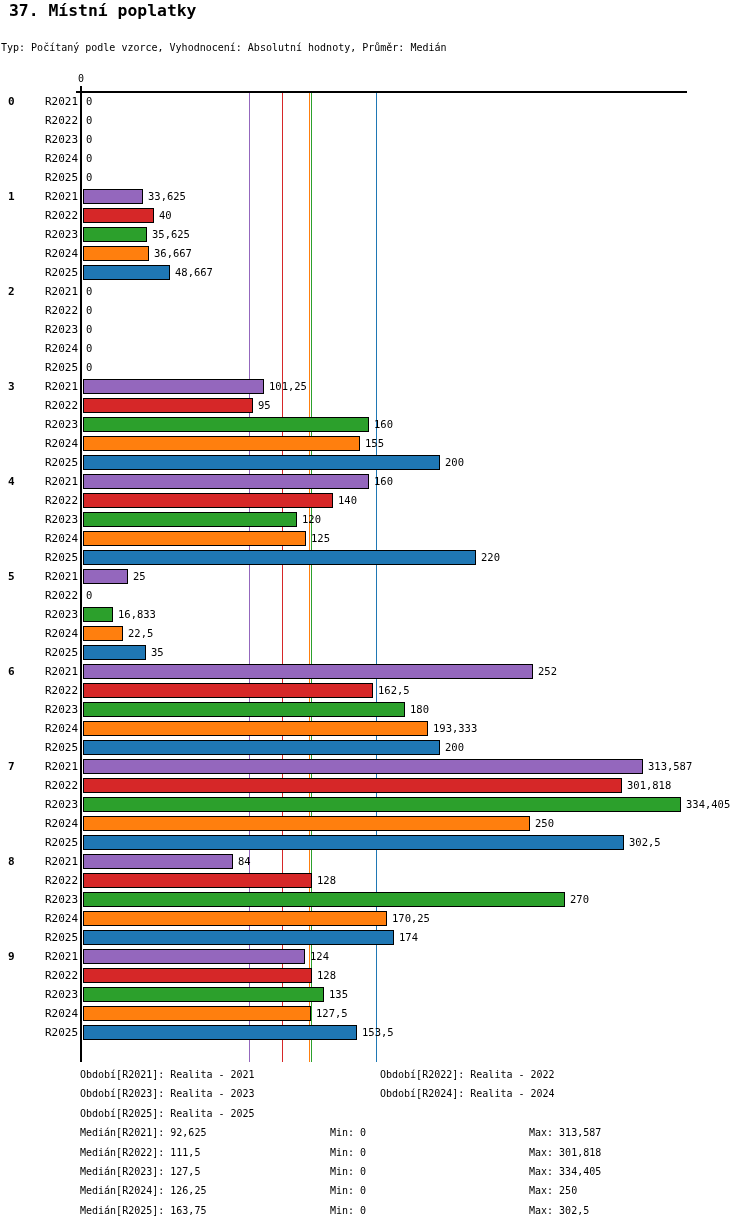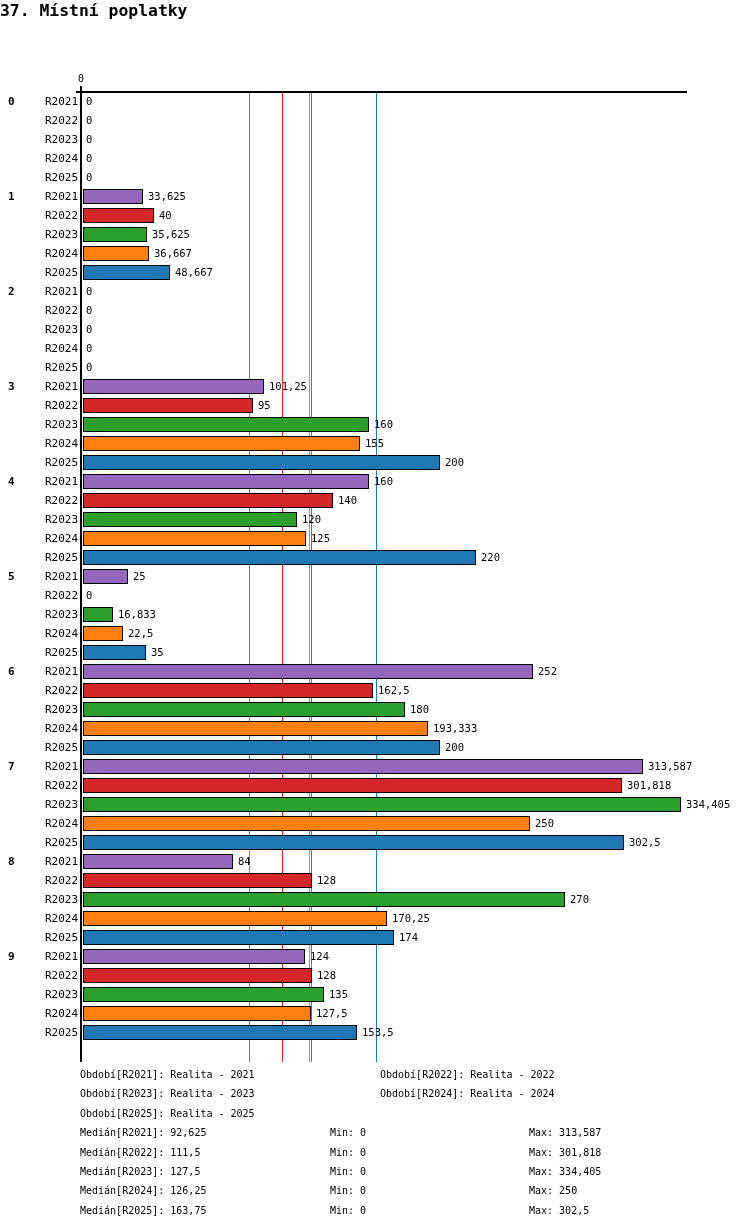--- a/index.html
+++ b/index.html
@@ -20,20 +20,21 @@
   .group-label{font-weight:bold;font-size:11px;line-height:13px;}
   .series-label{font-size:11px;line-height:13px;}
   .bar{position:absolute;border:1px solid #000;box-sizing:border-box;z-index:1;}
   .bar-value{font-size:10.5px;line-height:13px;z-index:2;}
   .footer-text{font-size:10px;line-height:12px;}
 </style>
 </head>
 <body>
 
 <div id="page">
-  <div class="abs title" style="left:0;top:2px;">37. Místní poplatky</div>
+  <div class="abs title" style="left:9px;top:2px;">37. Místní poplatky</div>
+  <div class="abs subtitle" style="left:1px;top:42px;">Typ: Počítaný podle vzorce, Vyhodnocení: Absolutní hodnoty, Průměr: Medián</div>
 
   <div class="abs zero-label" style="left:73px;top:73px;width:16px;">0</div>
 
   <div id="plot" class="abs" style="left:0;top:0;width:750px;height:1232px;"><div class="axisline" style="left: 76px; top: 91px; width: 611px; height: 2px;"></div><div class="axisline" style="left: 80px; top: 86px; width: 2px; height: 976px;"></div><div class="median-line" style="left: 249px; top: 93px; height: 969px; background: rgb(148, 103, 189);"></div><div class="median-line" style="left: 282px; top: 93px; height: 969px; background: rgb(214, 39, 40);"></div><div class="median-line" style="left: 311px; top: 93px; height: 969px; background: rgb(44, 160, 44);"></div><div class="median-line" style="left: 309px; top: 93px; height: 969px; background: rgb(255, 127, 14);"></div><div class="median-line" style="left: 376px; top: 93px; height: 969px; background: rgb(31, 119, 180);"></div><div class="abs group-label" style="left: 8px; top: 95px;">0</div><div class="abs series-label" style="left: 45px; top: 95px;">R2021</div><div class="abs bar-value" style="left: 86px; top: 95px;">0</div><div class="abs series-label" style="left: 45px; top: 114px;">R2022</div><div class="abs bar-value" style="left: 86px; top: 114px;">0</div><div class="abs series-label" style="left: 45px; top: 133px;">R2023</div><div class="abs bar-value" style="left: 86px; top: 133px;">0</div><div class="abs series-label" style="left: 45px; top: 152px;">R2024</div><div class="abs bar-value" style="left: 86px; top: 152px;">0</div><div class="abs series-label" style="left: 45px; top: 171px;">R2025</div><div class="abs bar-value" style="left: 86px; top: 171px;">0</div><div class="abs group-label" style="left: 8px; top: 190px;">1</div><div class="abs series-label" style="left: 45px; top: 190px;">R2021</div><div class="bar" style="left: 83px; top: 189px; width: 60px; height: 15px; background: rgb(148, 103, 189);"></div><div class="abs bar-value" style="left: 148px; top: 190px;">33,625</div><div class="abs series-label" style="left: 45px; top: 209px;">R2022</div><div class="bar" style="left: 83px; top: 208px; width: 71px; height: 15px; background: rgb(214, 39, 40);"></div><div class="abs bar-value" style="left: 159px; top: 209px;">40</div><div class="abs series-label" style="left: 45px; top: 228px;">R2023</div><div class="bar" style="left: 83px; top: 227px; width: 64px; height: 15px; background: rgb(44, 160, 44);"></div><div class="abs bar-value" style="left: 152px; top: 228px;">35,625</div><div class="abs series-label" style="left: 45px; top: 247px;">R2024</div><div class="bar" style="left: 83px; top: 246px; width: 66px; height: 15px; background: rgb(255, 127, 14);"></div><div class="abs bar-value" style="left: 154px; top: 247px;">36,667</div><div class="abs series-label" style="left: 45px; top: 266px;">R2025</div><div class="bar" style="left: 83px; top: 265px; width: 87px; height: 15px; background: rgb(31, 119, 180);"></div><div class="abs bar-value" style="left: 175px; top: 266px;">48,667</div><div class="abs group-label" style="left: 8px; top: 285px;">2</div><div class="abs series-label" style="left: 45px; top: 285px;">R2021</div><div class="abs bar-value" style="left: 86px; top: 285px;">0</div><div class="abs series-label" style="left: 45px; top: 304px;">R2022</div><div class="abs bar-value" style="left: 86px; top: 304px;">0</div><div class="abs series-label" style="left: 45px; top: 323px;">R2023</div><div class="abs bar-value" style="left: 86px; top: 323px;">0</div><div class="abs series-label" style="left: 45px; top: 342px;">R2024</div><div class="abs bar-value" style="left: 86px; top: 342px;">0</div><div class="abs series-label" style="left: 45px; top: 361px;">R2025</div><div class="abs bar-value" style="left: 86px; top: 361px;">0</div><div class="abs group-label" style="left: 8px; top: 380px;">3</div><div class="abs series-label" style="left: 45px; top: 380px;">R2021</div><div class="bar" style="left: 83px; top: 379px; width: 181px; height: 15px; background: rgb(148, 103, 189);"></div><div class="abs bar-value" style="left: 269px; top: 380px;">101,25</div><div class="abs series-label" style="left: 45px; top: 399px;">R2022</div><div class="bar" style="left: 83px; top: 398px; width: 170px; height: 15px; background: rgb(214, 39, 40);"></div><div class="abs bar-value" style="left: 258px; top: 399px;">95</div><div class="abs series-label" style="left: 45px; top: 418px;">R2023</div><div class="bar" style="left: 83px; top: 417px; width: 286px; height: 15px; background: rgb(44, 160, 44);"></div><div class="abs bar-value" style="left: 374px; top: 418px;">160</div><div class="abs series-label" style="left: 45px; top: 437px;">R2024</div><div class="bar" style="left: 83px; top: 436px; width: 277px; height: 15px; background: rgb(255, 127, 14);"></div><div class="abs bar-value" style="left: 365px; top: 437px;">155</div><div class="abs series-label" style="left: 45px; top: 456px;">R2025</div><div class="bar" style="left: 83px; top: 455px; width: 357px; height: 15px; background: rgb(31, 119, 180);"></div><div class="abs bar-value" style="left: 445px; top: 456px;">200</div><div class="abs group-label" style="left: 8px; top: 475px;">4</div><div class="abs series-label" style="left: 45px; top: 475px;">R2021</div><div class="bar" style="left: 83px; top: 474px; width: 286px; height: 15px; background: rgb(148, 103, 189);"></div><div class="abs bar-value" style="left: 374px; top: 475px;">160</div><div class="abs series-label" style="left: 45px; top: 494px;">R2022</div><div class="bar" style="left: 83px; top: 493px; width: 250px; height: 15px; background: rgb(214, 39, 40);"></div><div class="abs bar-value" style="left: 338px; top: 494px;">140</div><div class="abs series-label" style="left: 45px; top: 513px;">R2023</div><div class="bar" style="left: 83px; top: 512px; width: 214px; height: 15px; background: rgb(44, 160, 44);"></div><div class="abs bar-value" style="left: 302px; top: 513px;">120</div><div class="abs series-label" style="left: 45px; top: 532px;">R2024</div><div class="bar" style="left: 83px; top: 531px; width: 223px; height: 15px; background: rgb(255, 127, 14);"></div><div class="abs bar-value" style="left: 311px; top: 532px;">125</div><div class="abs series-label" style="left: 45px; top: 551px;">R2025</div><div class="bar" style="left: 83px; top: 550px; width: 393px; height: 15px; background: rgb(31, 119, 180);"></div><div class="abs bar-value" style="left: 481px; top: 551px;">220</div><div class="abs group-label" style="left: 8px; top: 570px;">5</div><div class="abs series-label" style="left: 45px; top: 570px;">R2021</div><div class="bar" style="left: 83px; top: 569px; width: 45px; height: 15px; background: rgb(148, 103, 189);"></div><div class="abs bar-value" style="left: 133px; top: 570px;">25</div><div class="abs series-label" style="left: 45px; top: 589px;">R2022</div><div class="abs bar-value" style="left: 86px; top: 589px;">0</div><div class="abs series-label" style="left: 45px; top: 608px;">R2023</div><div class="bar" style="left: 83px; top: 607px; width: 30px; height: 15px; background: rgb(44, 160, 44);"></div><div class="abs bar-value" style="left: 118px; top: 608px;">16,833</div><div class="abs series-label" style="left: 45px; top: 627px;">R2024</div><div class="bar" style="left: 83px; top: 626px; width: 40px; height: 15px; background: rgb(255, 127, 14);"></div><div class="abs bar-value" style="left: 128px; top: 627px;">22,5</div><div class="abs series-label" style="left: 45px; top: 646px;">R2025</div><div class="bar" style="left: 83px; top: 645px; width: 63px; height: 15px; background: rgb(31, 119, 180);"></div><div class="abs bar-value" style="left: 151px; top: 646px;">35</div><div class="abs group-label" style="left: 8px; top: 665px;">6</div><div class="abs series-label" style="left: 45px; top: 665px;">R2021</div><div class="bar" style="left: 83px; top: 664px; width: 450px; height: 15px; background: rgb(148, 103, 189);"></div><div class="abs bar-value" style="left: 538px; top: 665px;">252</div><div class="abs series-label" style="left: 45px; top: 684px;">R2022</div><div class="bar" style="left: 83px; top: 683px; width: 290px; height: 15px; background: rgb(214, 39, 40);"></div><div class="abs bar-value" style="left: 378px; top: 684px;">162,5</div><div class="abs series-label" style="left: 45px; top: 703px;">R2023</div><div class="bar" style="left: 83px; top: 702px; width: 322px; height: 15px; background: rgb(44, 160, 44);"></div><div class="abs bar-value" style="left: 410px; top: 703px;">180</div><div class="abs series-label" style="left: 45px; top: 722px;">R2024</div><div class="bar" style="left: 83px; top: 721px; width: 345px; height: 15px; background: rgb(255, 127, 14);"></div><div class="abs bar-value" style="left: 433px; top: 722px;">193,333</div><div class="abs series-label" style="left: 45px; top: 741px;">R2025</div><div class="bar" style="left: 83px; top: 740px; width: 357px; height: 15px; background: rgb(31, 119, 180);"></div><div class="abs bar-value" style="left: 445px; top: 741px;">200</div><div class="abs group-label" style="left: 8px; top: 760px;">7</div><div class="abs series-label" style="left: 45px; top: 760px;">R2021</div><div class="bar" style="left: 83px; top: 759px; width: 560px; height: 15px; background: rgb(148, 103, 189);"></div><div class="abs bar-value" style="left: 648px; top: 760px;">313,587</div><div class="abs series-label" style="left: 45px; top: 779px;">R2022</div><div class="bar" style="left: 83px; top: 778px; width: 539px; height: 15px; background: rgb(214, 39, 40);"></div><div class="abs bar-value" style="left: 627px; top: 779px;">301,818</div><div class="abs series-label" style="left: 45px; top: 798px;">R2023</div><div class="bar" style="left: 83px; top: 797px; width: 598px; height: 15px; background: rgb(44, 160, 44);"></div><div class="abs bar-value" style="left: 686px; top: 798px;">334,405</div><div class="abs series-label" style="left: 45px; top: 817px;">R2024</div><div class="bar" style="left: 83px; top: 816px; width: 447px; height: 15px; background: rgb(255, 127, 14);"></div><div class="abs bar-value" style="left: 535px; top: 817px;">250</div><div class="abs series-label" style="left: 45px; top: 836px;">R2025</div><div class="bar" style="left: 83px; top: 835px; width: 541px; height: 15px; background: rgb(31, 119, 180);"></div><div class="abs bar-value" style="left: 629px; top: 836px;">302,5</div><div class="abs group-label" style="left: 8px; top: 855px;">8</div><div class="abs series-label" style="left: 45px; top: 855px;">R2021</div><div class="bar" style="left: 83px; top: 854px; width: 150px; height: 15px; background: rgb(148, 103, 189);"></div><div class="abs bar-value" style="left: 238px; top: 855px;">84</div><div class="abs series-label" style="left: 45px; top: 874px;">R2022</div><div class="bar" style="left: 83px; top: 873px; width: 229px; height: 15px; background: rgb(214, 39, 40);"></div><div class="abs bar-value" style="left: 317px; top: 874px;">128</div><div class="abs series-label" style="left: 45px; top: 893px;">R2023</div><div class="bar" style="left: 83px; top: 892px; width: 482px; height: 15px; background: rgb(44, 160, 44);"></div><div class="abs bar-value" style="left: 570px; top: 893px;">270</div><div class="abs series-label" style="left: 45px; top: 912px;">R2024</div><div class="bar" style="left: 83px; top: 911px; width: 304px; height: 15px; background: rgb(255, 127, 14);"></div><div class="abs bar-value" style="left: 392px; top: 912px;">170,25</div><div class="abs series-label" style="left: 45px; top: 931px;">R2025</div><div class="bar" style="left: 83px; top: 930px; width: 311px; height: 15px; background: rgb(31, 119, 180);"></div><div class="abs bar-value" style="left: 399px; top: 931px;">174</div><div class="abs group-label" style="left: 8px; top: 950px;">9</div><div class="abs series-label" style="left: 45px; top: 950px;">R2021</div><div class="bar" style="left: 83px; top: 949px; width: 222px; height: 15px; background: rgb(148, 103, 189);"></div><div class="abs bar-value" style="left: 310px; top: 950px;">124</div><div class="abs series-label" style="left: 45px; top: 969px;">R2022</div><div class="bar" style="left: 83px; top: 968px; width: 229px; height: 15px; background: rgb(214, 39, 40);"></div><div class="abs bar-value" style="left: 317px; top: 969px;">128</div><div class="abs series-label" style="left: 45px; top: 988px;">R2023</div><div class="bar" style="left: 83px; top: 987px; width: 241px; height: 15px; background: rgb(44, 160, 44);"></div><div class="abs bar-value" style="left: 329px; top: 988px;">135</div><div class="abs series-label" style="left: 45px; top: 1007px;">R2024</div><div class="bar" style="left: 83px; top: 1006px; width: 228px; height: 15px; background: rgb(255, 127, 14);"></div><div class="abs bar-value" style="left: 316px; top: 1007px;">127,5</div><div class="abs series-label" style="left: 45px; top: 1026px;">R2025</div><div class="bar" style="left: 83px; top: 1025px; width: 274px; height: 15px; background: rgb(31, 119, 180);"></div><div class="abs bar-value" style="left: 362px; top: 1026px;">153,5</div></div>
 
   <div id="footer" class="abs" style="left:0;top:0;width:750px;height:1232px;"><div class="abs footer-text" style="left: 80px; top: 1069px;">Období[R2021]: Realita - 2021</div><div class="abs footer-text" style="left: 380px; top: 1069px;">Období[R2022]: Realita - 2022</div><div class="abs footer-text" style="left: 80px; top: 1088px;">Období[R2023]: Realita - 2023</div><div class="abs footer-text" style="left: 380px; top: 1088px;">Období[R2024]: Realita - 2024</div><div class="abs footer-text" style="left: 80px; top: 1108px;">Období[R2025]: Realita - 2025</div><div class="abs footer-text" style="left: 80px; top: 1127px;">Medián[R2021]: 92,625</div><div class="abs footer-text" style="left: 330px; top: 1127px;">Min: 0</div><div class="abs footer-text" style="left: 529px; top: 1127px;">Max: 313,587</div><div class="abs footer-text" style="left: 80px; top: 1147px;">Medián[R2022]: 111,5</div><div class="abs footer-text" style="left: 330px; top: 1147px;">Min: 0</div><div class="abs footer-text" style="left: 529px; top: 1147px;">Max: 301,818</div><div class="abs footer-text" style="left: 80px; top: 1166px;">Medián[R2023]: 127,5</div><div class="abs footer-text" style="left: 330px; top: 1166px;">Min: 0</div><div class="abs footer-text" style="left: 529px; top: 1166px;">Max: 334,405</div><div class="abs footer-text" style="left: 80px; top: 1185px;">Medián[R2024]: 126,25</div><div class="abs footer-text" style="left: 330px; top: 1185px;">Min: 0</div><div class="abs footer-text" style="left: 529px; top: 1185px;">Max: 250</div><div class="abs footer-text" style="left: 80px; top: 1205px;">Medián[R2025]: 163,75</div><div class="abs footer-text" style="left: 330px; top: 1205px;">Min: 0</div><div class="abs footer-text" style="left: 529px; top: 1205px;">Max: 302,5</div></div>
 </div>
 
 </body></html>

